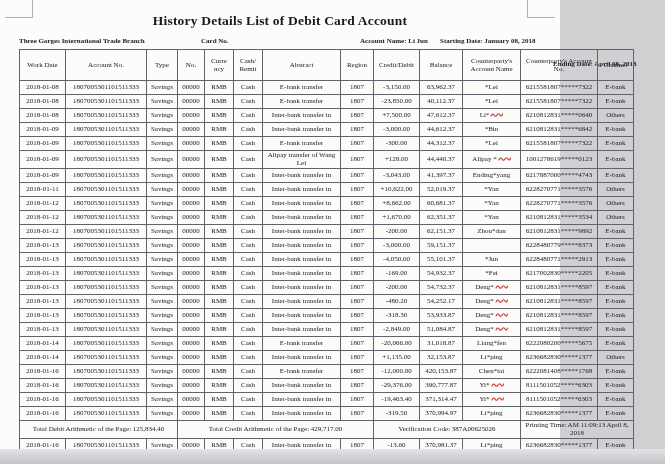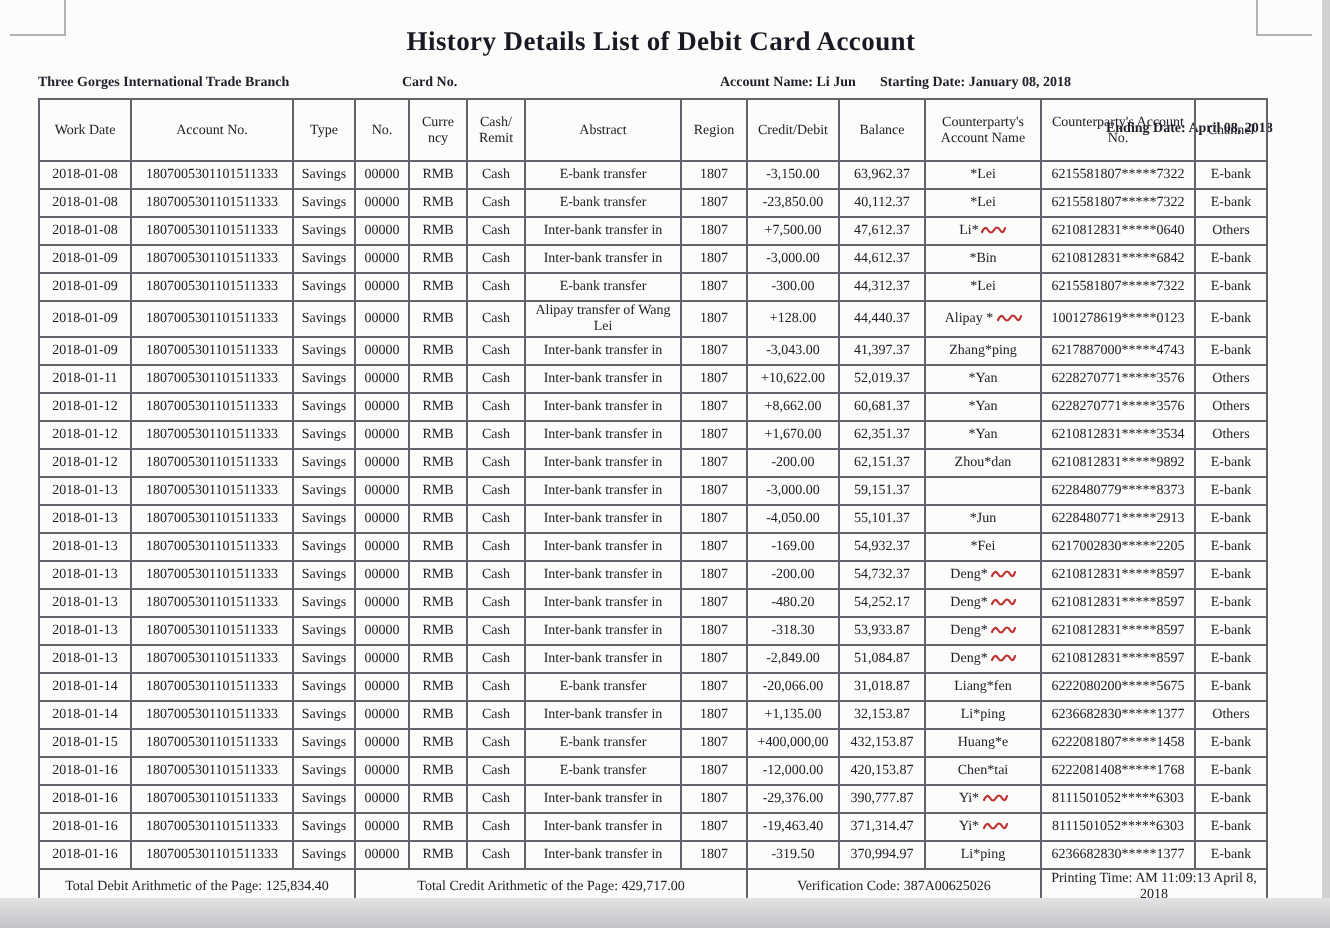--- a/index.html
+++ b/index.html
@@ -2,21 +2,21 @@
 <html><head>
 <meta charset="utf-8">
 <style>
   html,body{margin:0;padding:0;}
   body{
     width:665px;height:464px;overflow:hidden;position:relative;
     background:#cfd0d2;
     font-family:"Liberation Serif", serif;
   }
   .page{
-    position:absolute;left:0;top:0;width:661px;height:449px;
+    position:absolute;left:0;top:0;width:560px;height:449px;
     background:#fcfcfb;color:#1b1b22;
   }
   .corner{position:absolute;}
   .corner-tl{left:5px;top:-6px;width:27px;height:23px;border-right:1px solid #b2b2b4;border-bottom:1px solid #b2b2b4;}
   .corner-tr{right:5px;top:-6px;width:27px;height:23px;border-left:1px solid #b2b2b4;border-bottom:1px solid #b2b2b4;}
   .doc-title{
     margin:13px 0 0 0;text-align:center;
     font-size:13.5px;font-weight:bold;color:#191923;letter-spacing:.2px;
   }
   .meta{position:absolute;left:0;top:37px;width:665px;height:11px;font-size:7px;font-weight:bold;color:#20202a;}
@@ -202,21 +202,21 @@
           <td>2018-01-09</td>
           <td>1807005301101511333</td>
           <td>Savings</td>
           <td>00000</td>
           <td>RMB</td>
           <td>Cash</td>
           <td>Inter-bank transfer in</td>
           <td>1807</td>
           <td>-3,043.00</td>
           <td>41,397.37</td>
-          <td>Zhang*ping</td>
+          <td>Ending*yang</td>
           <td>6217887000*****4743</td>
           <td>E-bank</td>
         </tr>
         <tr>
           <td>2018-01-11</td>
           <td>1807005301101511333</td>
           <td>Savings</td>
           <td>00000</td>
           <td>RMB</td>
           <td>Cash</td>
@@ -408,35 +408,20 @@
           <td>00000</td>
           <td>RMB</td>
           <td>Cash</td>
           <td>Inter-bank transfer in</td>
           <td>1807</td>
           <td>+1,135.00</td>
           <td>32,153.87</td>
           <td>Li*ping</td>
           <td>6236682830*****1377</td>
           <td>Others</td>
-        </tr>
-        <tr>
-          <td>2018-01-15</td>
-          <td>1807005301101511333</td>
-          <td>Savings</td>
-          <td>00000</td>
-          <td>RMB</td>
-          <td>Cash</td>
-          <td>E-bank transfer</td>
-          <td>1807</td>
-          <td>+400,000,00</td>
-          <td>432,153.87</td>
-          <td>Huang*e</td>
-          <td>6222081807*****1458</td>
-          <td>E-bank</td>
         </tr>
         <tr>
           <td>2018-01-16</td>
           <td>1807005301101511333</td>
           <td>Savings</td>
           <td>00000</td>
           <td>RMB</td>
           <td>Cash</td>
           <td>E-bank transfer</td>
           <td>1807</td>

